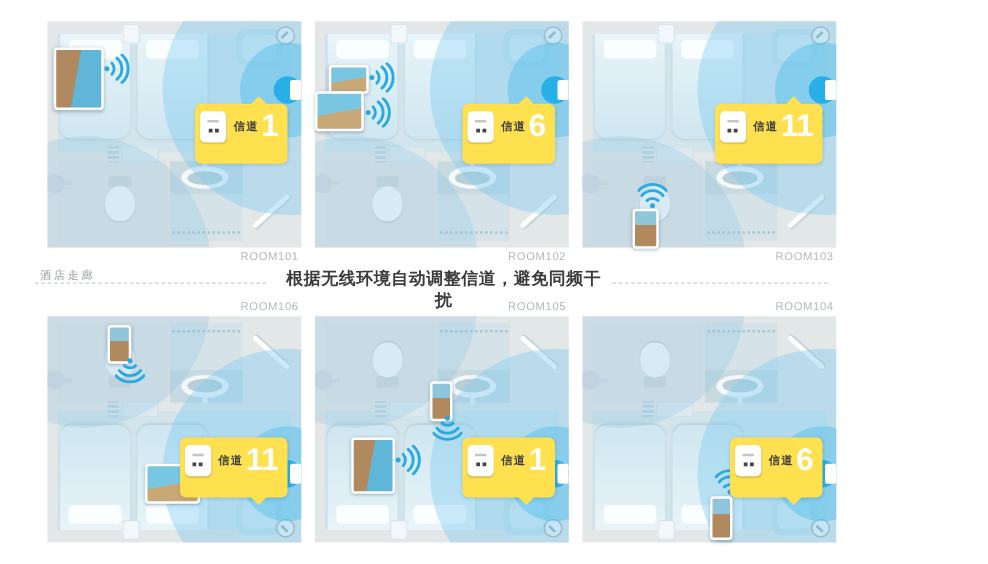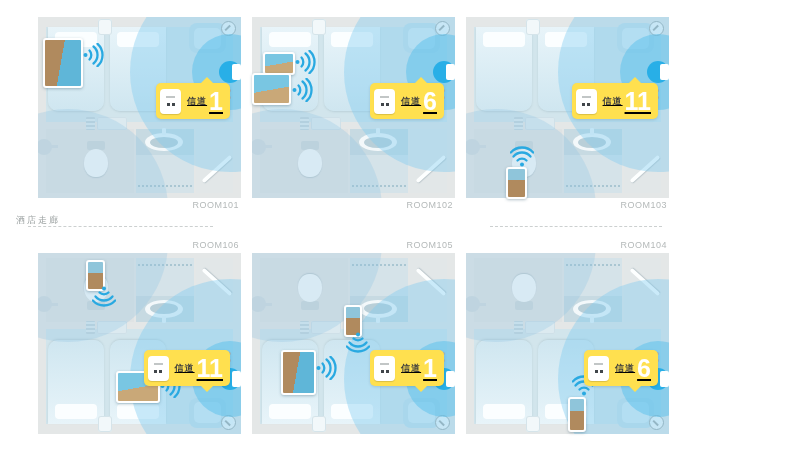--- a/index.html
+++ b/index.html
@@ -47,36 +47,36 @@
   
   .device{position:absolute;background:#fff;border-radius:3px;padding:2px;box-shadow:0 1px 3px rgba(40,80,100,.35);z-index:10;}
   .device .screen{width:100%;height:100%;border-radius:1px;}
   .photo-cliff{background:linear-gradient(100deg,#b08a5e 0 45%,#5fb6d8 45% 100%);}
   .photo-beach{background:linear-gradient(170deg,#79c6e2 0 52%,#c9a878 52% 100%);}
   .photo-phone{background:linear-gradient(180deg,#8fc5da 0 40%,#b08a5e 40% 100%);}
   .wifi{position:absolute;width:24px;height:24px;z-index:11;}
   .wifi.up{transform:rotate(-90deg);} .wifi.down{transform:rotate(90deg);}
   
   .badge{position:absolute;right:11px;height:30px;background:#ffe04f;border-radius:5px;
-    display:flex;align-items:center;padding:3px 7px 3px 4px;z-index:20;box-shadow:0 1px 3px rgba(0,0,0,.12);text-decoration:underline;}
+    display:flex;align-items:center;padding:3px 7px 15px 4px;z-index:20;box-shadow:0 1px 3px rgba(0,0,0,.12);}
   .badge .tri{position:absolute;right:16px;width:0;height:0;border:7px solid transparent;}
   .room-panel.top .badge{top:66px;} .room-panel.top .badge .tri{top:-13px;border-bottom-color:#ffe04f;}
   .room-panel.bottom .badge{top:97px;} .room-panel.bottom .badge .tri{bottom:-13px;border-top-color:#ffe04f;}
   .ap-ic{width:21px;height:25px;background:#fff;border-radius:4px;margin-right:6px;
     display:flex;flex-direction:column;align-items:center;justify-content:center;gap:5px;box-shadow:0 1px 1px rgba(0,0,0,.15);}
   .ap-ic .bar{width:9px;height:2px;background:#c2c6c6;}
   .ap-ic .ports{display:flex;gap:2px;}
   .ap-ic .ports i{width:3px;height:3px;background:#41464a;}
   .ch-label{font-size:9px;font-weight:700;color:#3e3e3e;letter-spacing:1px;margin-right:2px;}
   .ch-num{font-size:25px;font-weight:700;color:#fff;line-height:26px;}
   
   .room-label{position:absolute;right:2px;font-size:9px;color:#b4b9b9;letter-spacing:.5px;margin-left:44px;}
   .room-panel.top .room-label{top:183px;}
   .room-panel.bottom .room-label{top:-13px;}
-  .corridor-label{position:absolute;left:16px;top:214px;font-size:9px;color:#9aa0a0;letter-spacing:2px;}
+  .corridor-label{position:absolute;left:32px;top:214px;font-size:9px;color:#9aa0a0;letter-spacing:2px;}
   .dash{position:absolute;top:226px;height:0;border-top:1px dashed #ccd0d0;}
   .dash.left{left:28px;width:185px;}
   .dash.right{left:490px;width:172px;}
   .headline{position:absolute;left:225px;top:214px;width:260px;text-align:center;
     font-size:13.5px;font-weight:700;color:#3c3c3c;letter-spacing:.5px;}
 </style>
 </head>
 <body>
 
 <svg width="0" height="0" style="position:absolute">
@@ -282,20 +282,21 @@
           </span>
         </span>
       <span class="ch-label">信道</span>
       <span class="ch-num">11</span>
     </div>
     <div class="room-label">ROOM103</div>
   </div>
 
   <div class="corridor-label">酒店走廊</div>
   <div class="dash left"></div>
+  <div class="headline">根据无线环境自动调整信道，避免同频干扰</div>
   <div class="dash right"></div>
 
   <div class="room-panel bottom" style="left:38px;top:253px;">
     <div class="floorplan flip">
       <div class="fp fp-bedroom"></div>
       <div class="fp fp-bed b1">
           <div class="pillow"></div>
         </div>
       <div class="fp fp-bed b2">
           <div class="pillow"></div>

